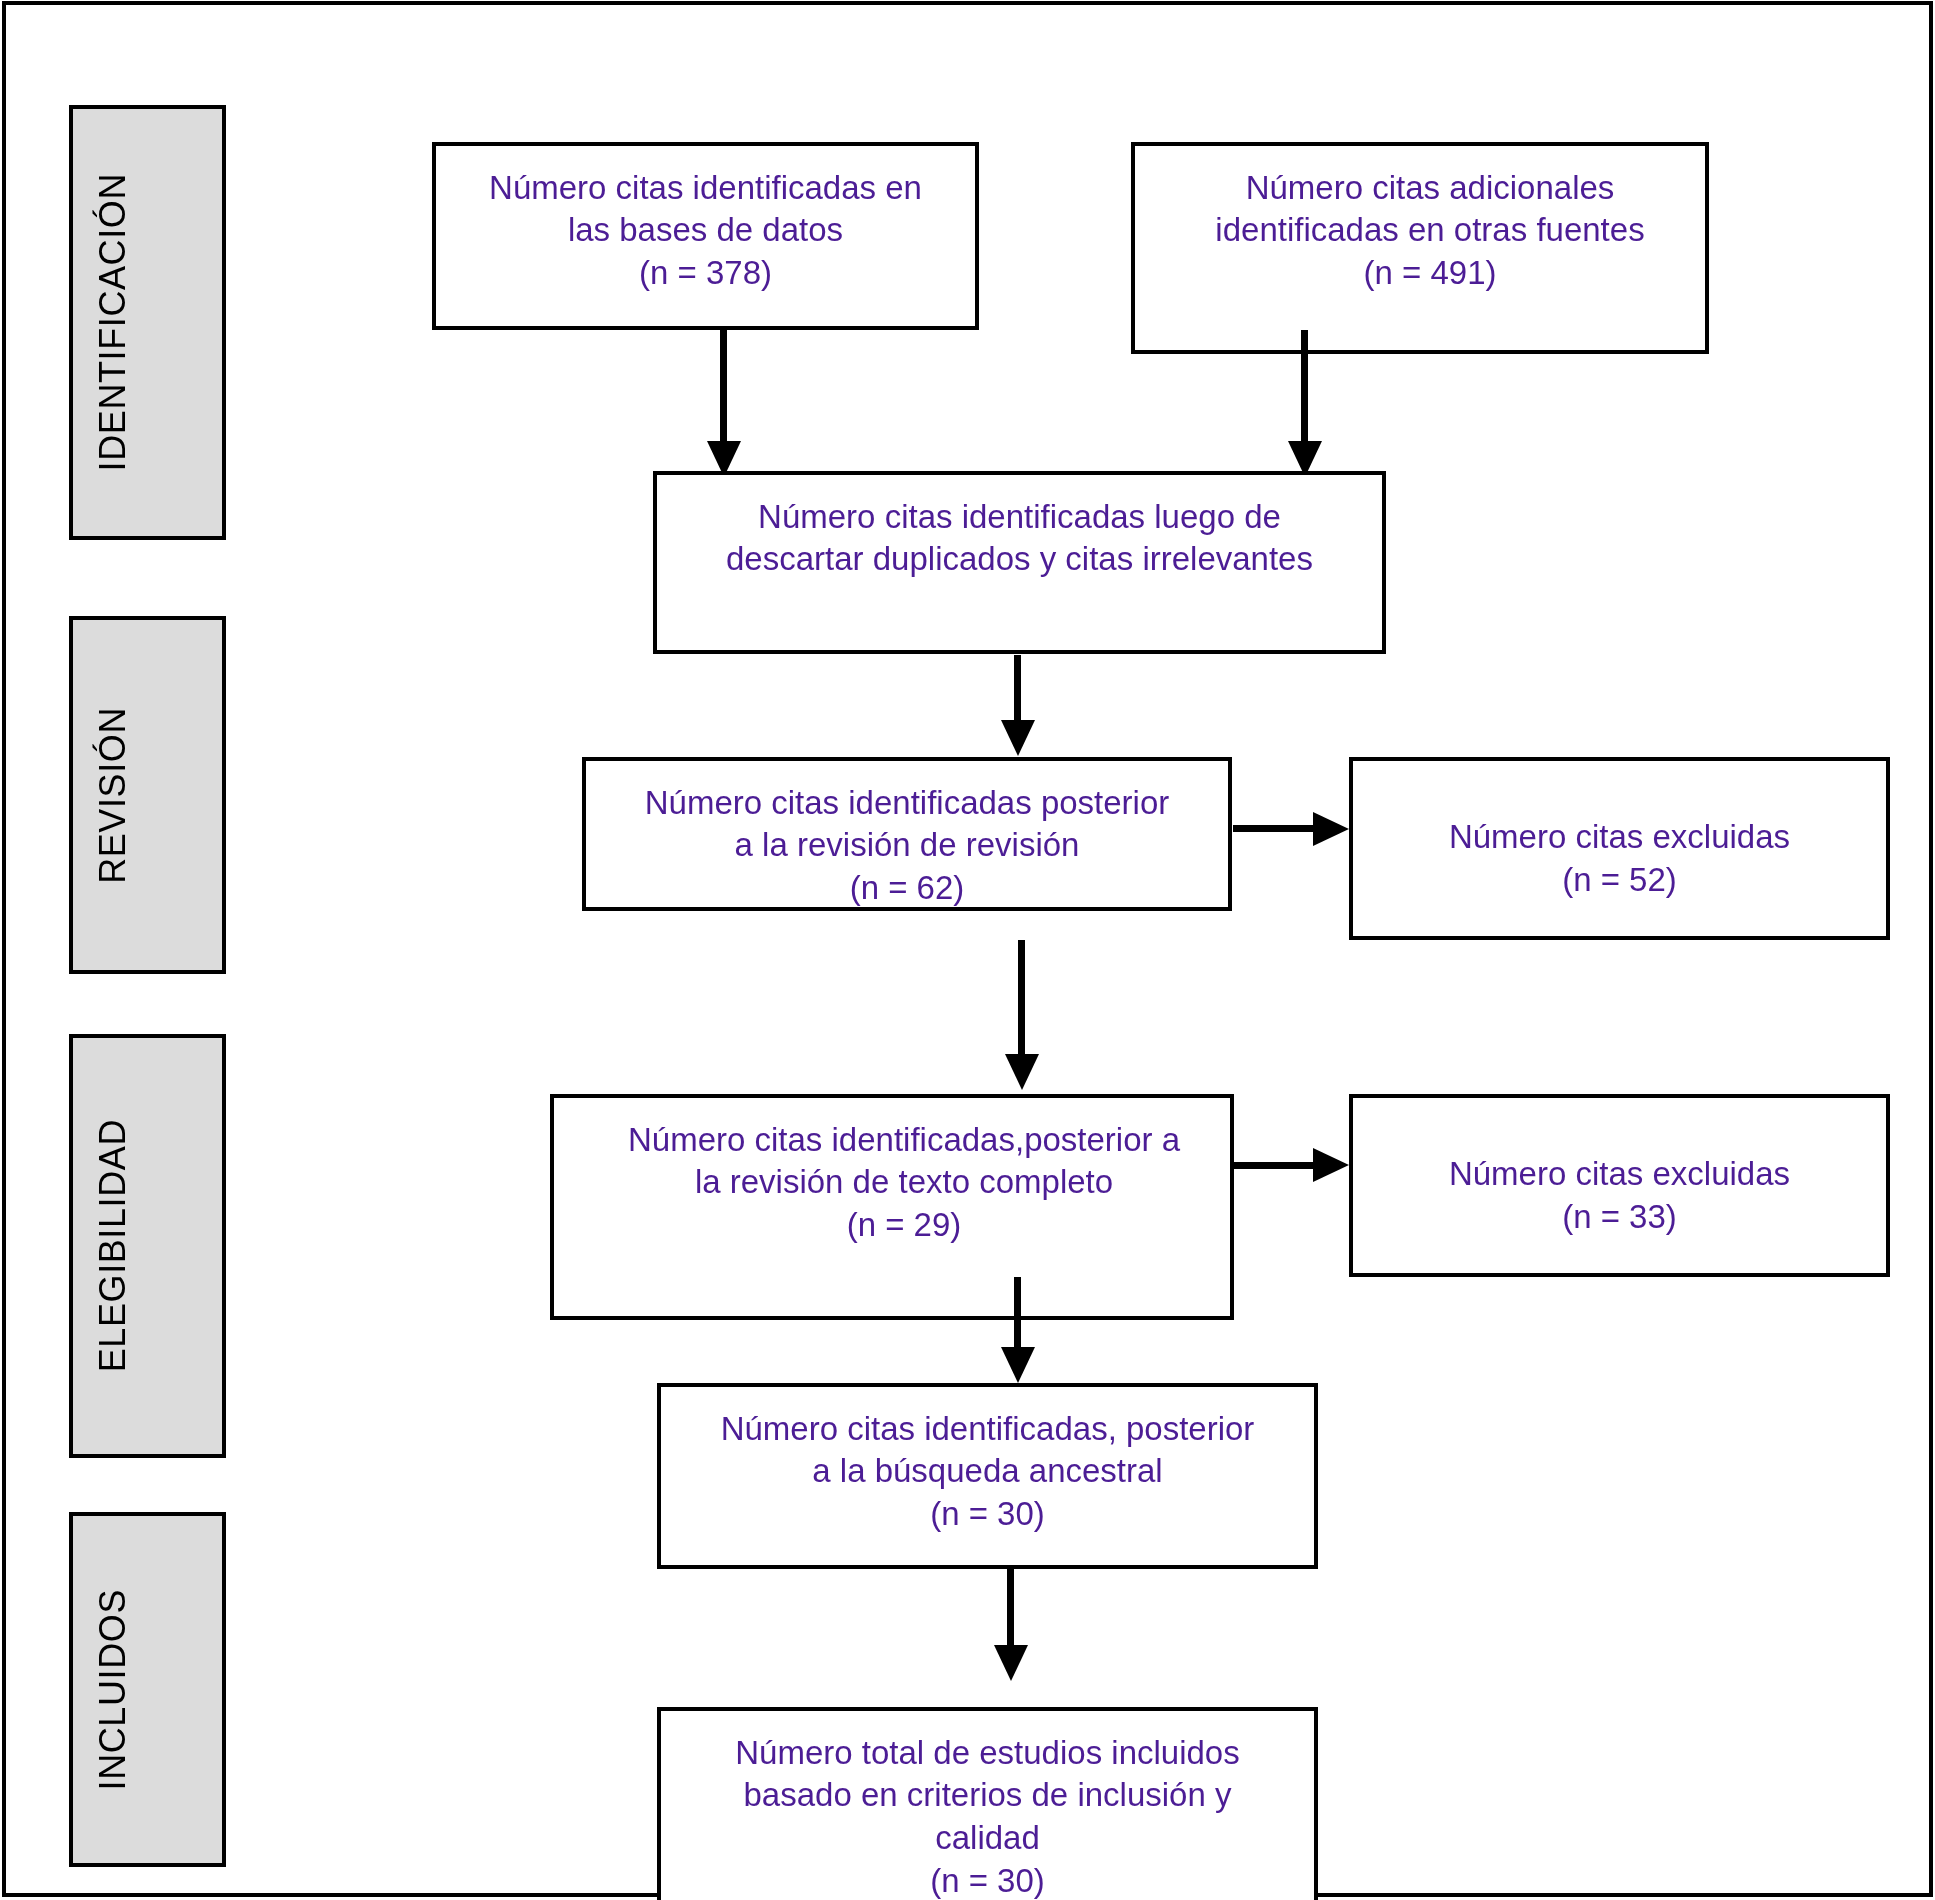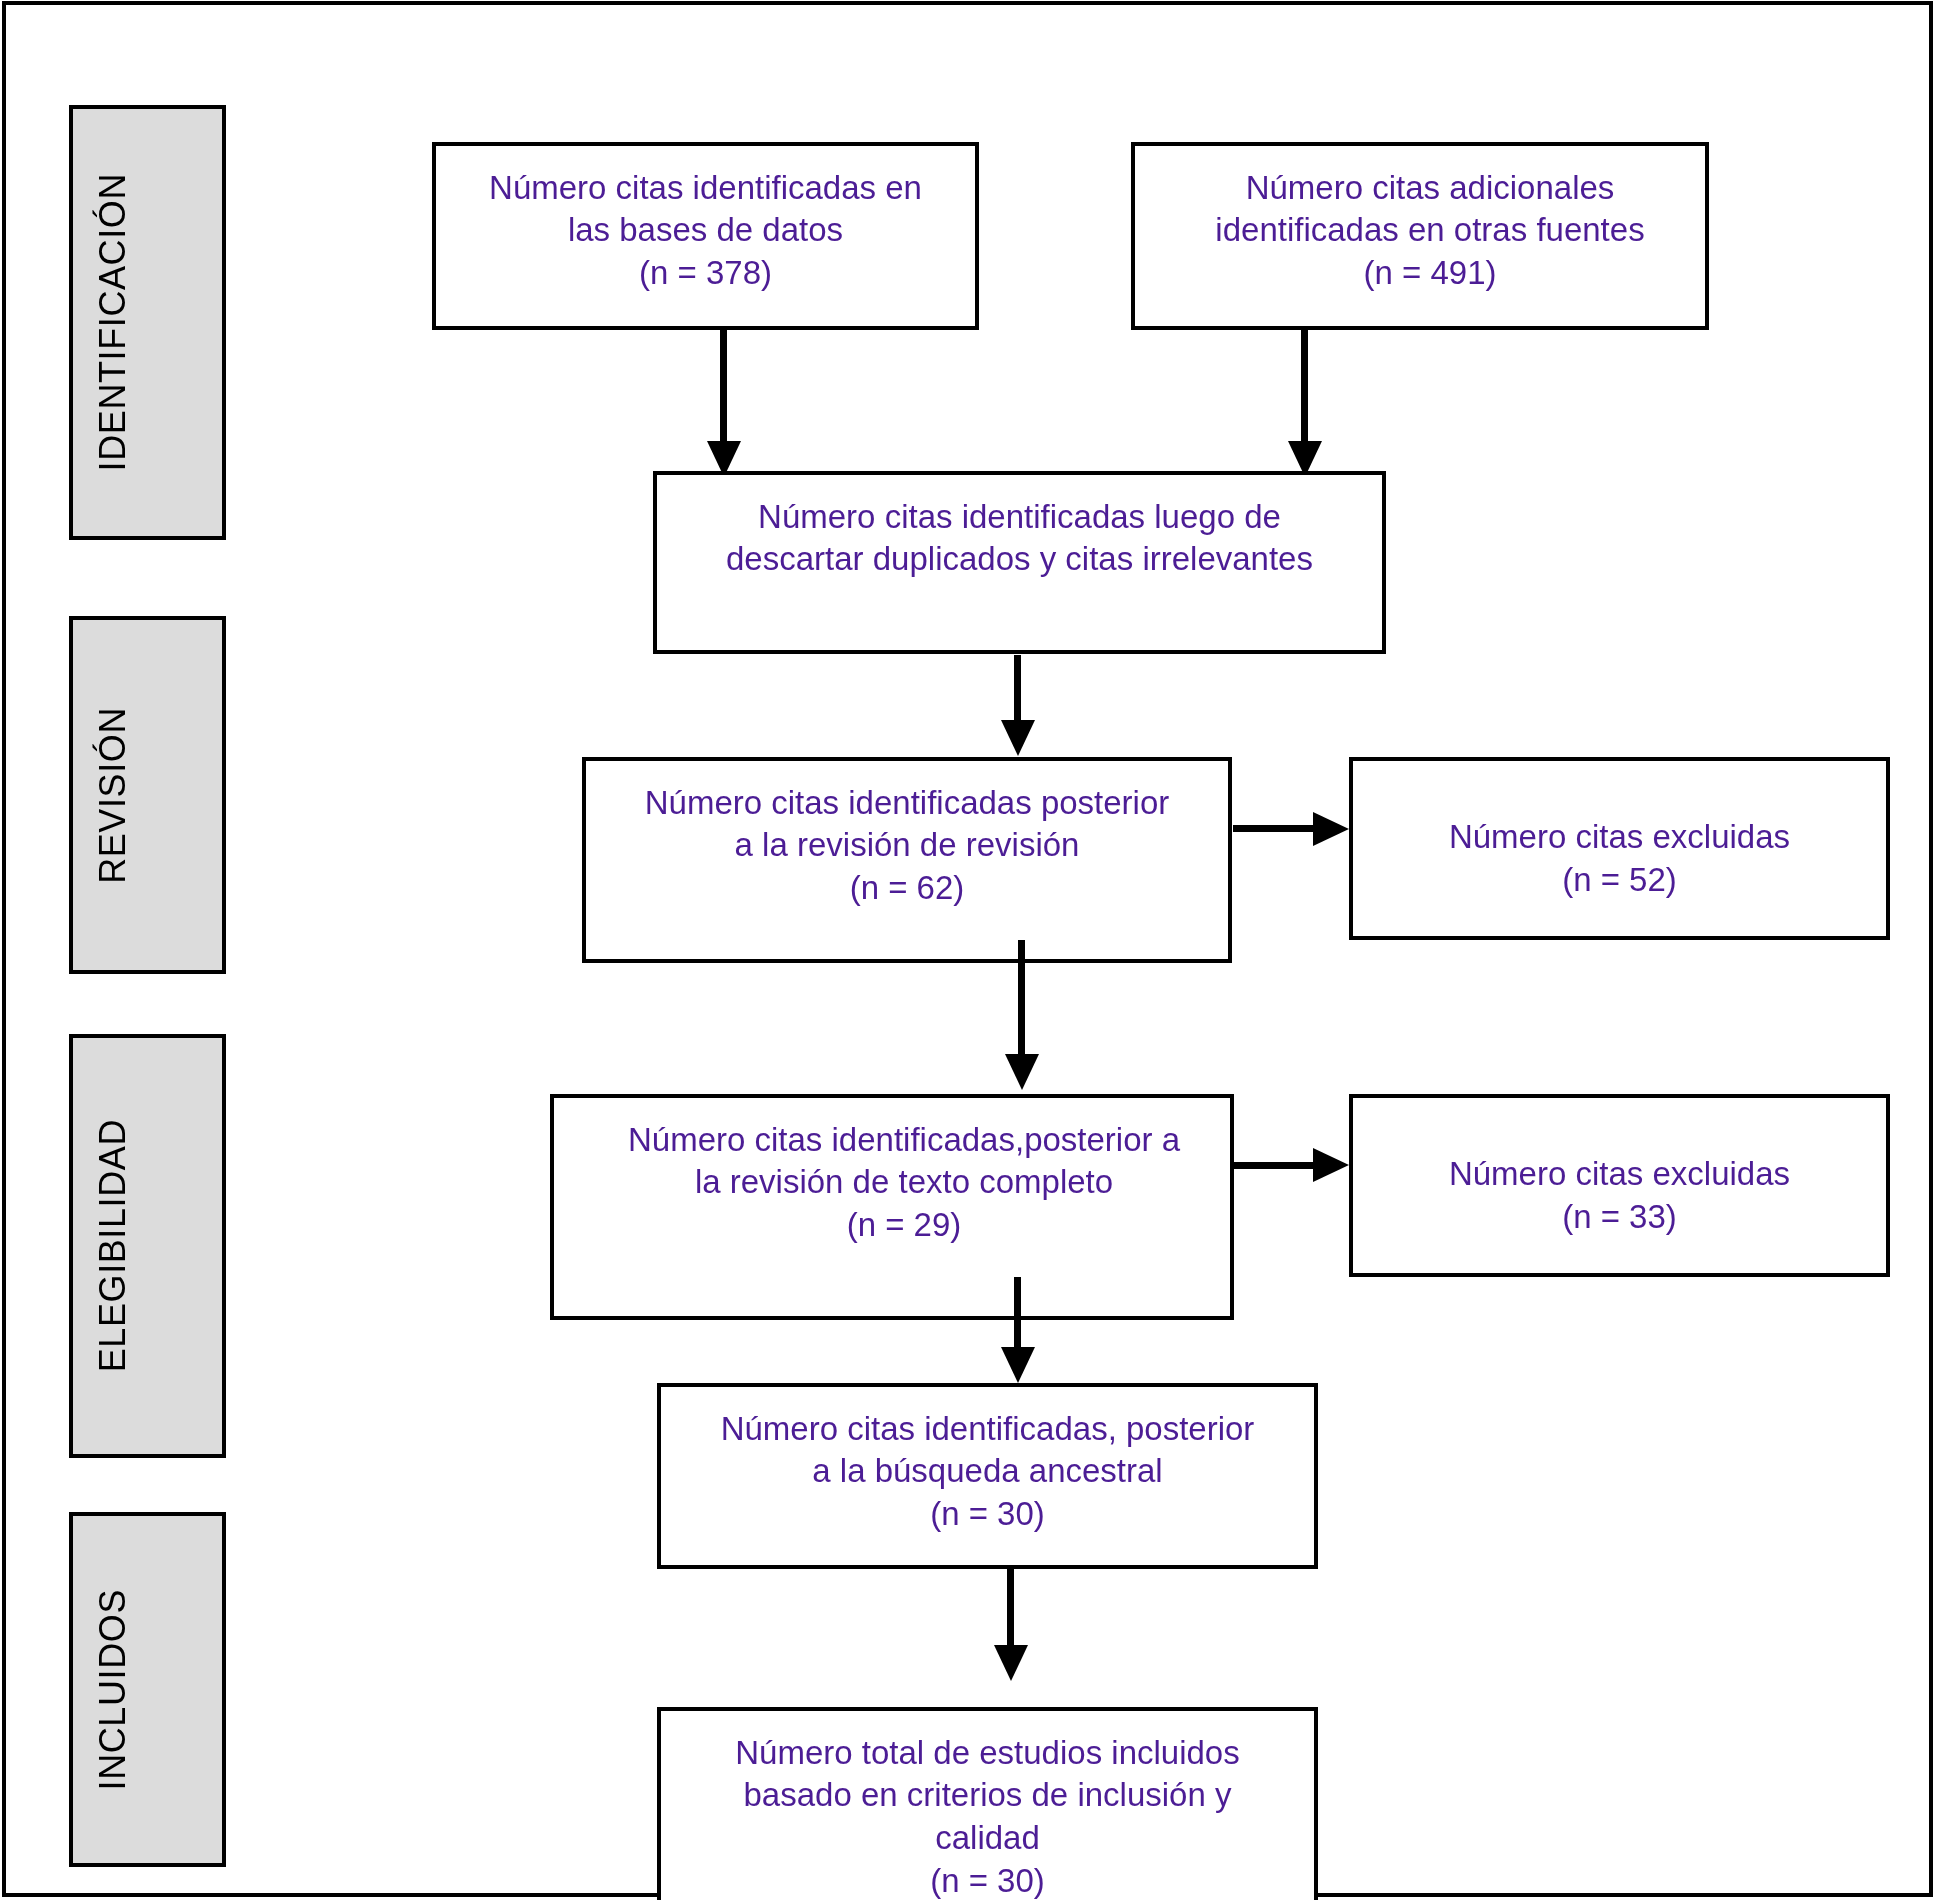--- a/index.html
+++ b/index.html
@@ -89,21 +89,21 @@
   </div>
 
   <div class="node" style="left:432px;top:142px;width:547px;height:188px;">
     <div class="txt">
       <div>Número citas identificadas en</div>
       <div>las bases de datos</div>
       <div>(n = 378)</div>
     </div>
   </div>
 
-  <div class="node" style="left:1131px;top:142px;width:578px;height:188px;padding-left:20px;">
+  <div class="node" style="left:1131px;top:142px;width:578px;height:212px;padding-left:20px;">
     <div class="txt">
       <div>Número citas adicionales</div>
       <div>identificadas en otras fuentes</div>
       <div>(n = 491)</div>
     </div>
   </div>
 
   <div class="conn vline" style="left:720px;top:330px;height:115px;"></div>
   <div class="arrowdown" style="left:707px;top:441px;"></div>
 
@@ -113,21 +113,21 @@
   <div class="node" style="left:653px;top:471px;width:733px;height:183px;justify-content:center;">
     <div class="txt">
       <div>Número citas identificadas luego de</div>
       <div>descartar duplicados y citas irrelevantes</div>
     </div>
   </div>
 
   <div class="conn vline" style="left:1014px;top:655px;height:69px;"></div>
   <div class="arrowdown" style="left:1001px;top:720px;"></div>
 
-  <div class="node" style="left:582px;top:757px;width:650px;height:206px;">
+  <div class="node" style="left:582px;top:757px;width:650px;height:154px;">
     <div class="txt">
       <div>Número citas identificadas posterior</div>
       <div>a la revisión de revisión</div>
       <div>(n = 62)</div>
     </div>
   </div>
 
   <div class="node" style="left:1349px;top:757px;width:541px;height:183px;">
     <div class="txt" style="padding-top:55px;">
       <div>Número citas excluidas</div>

